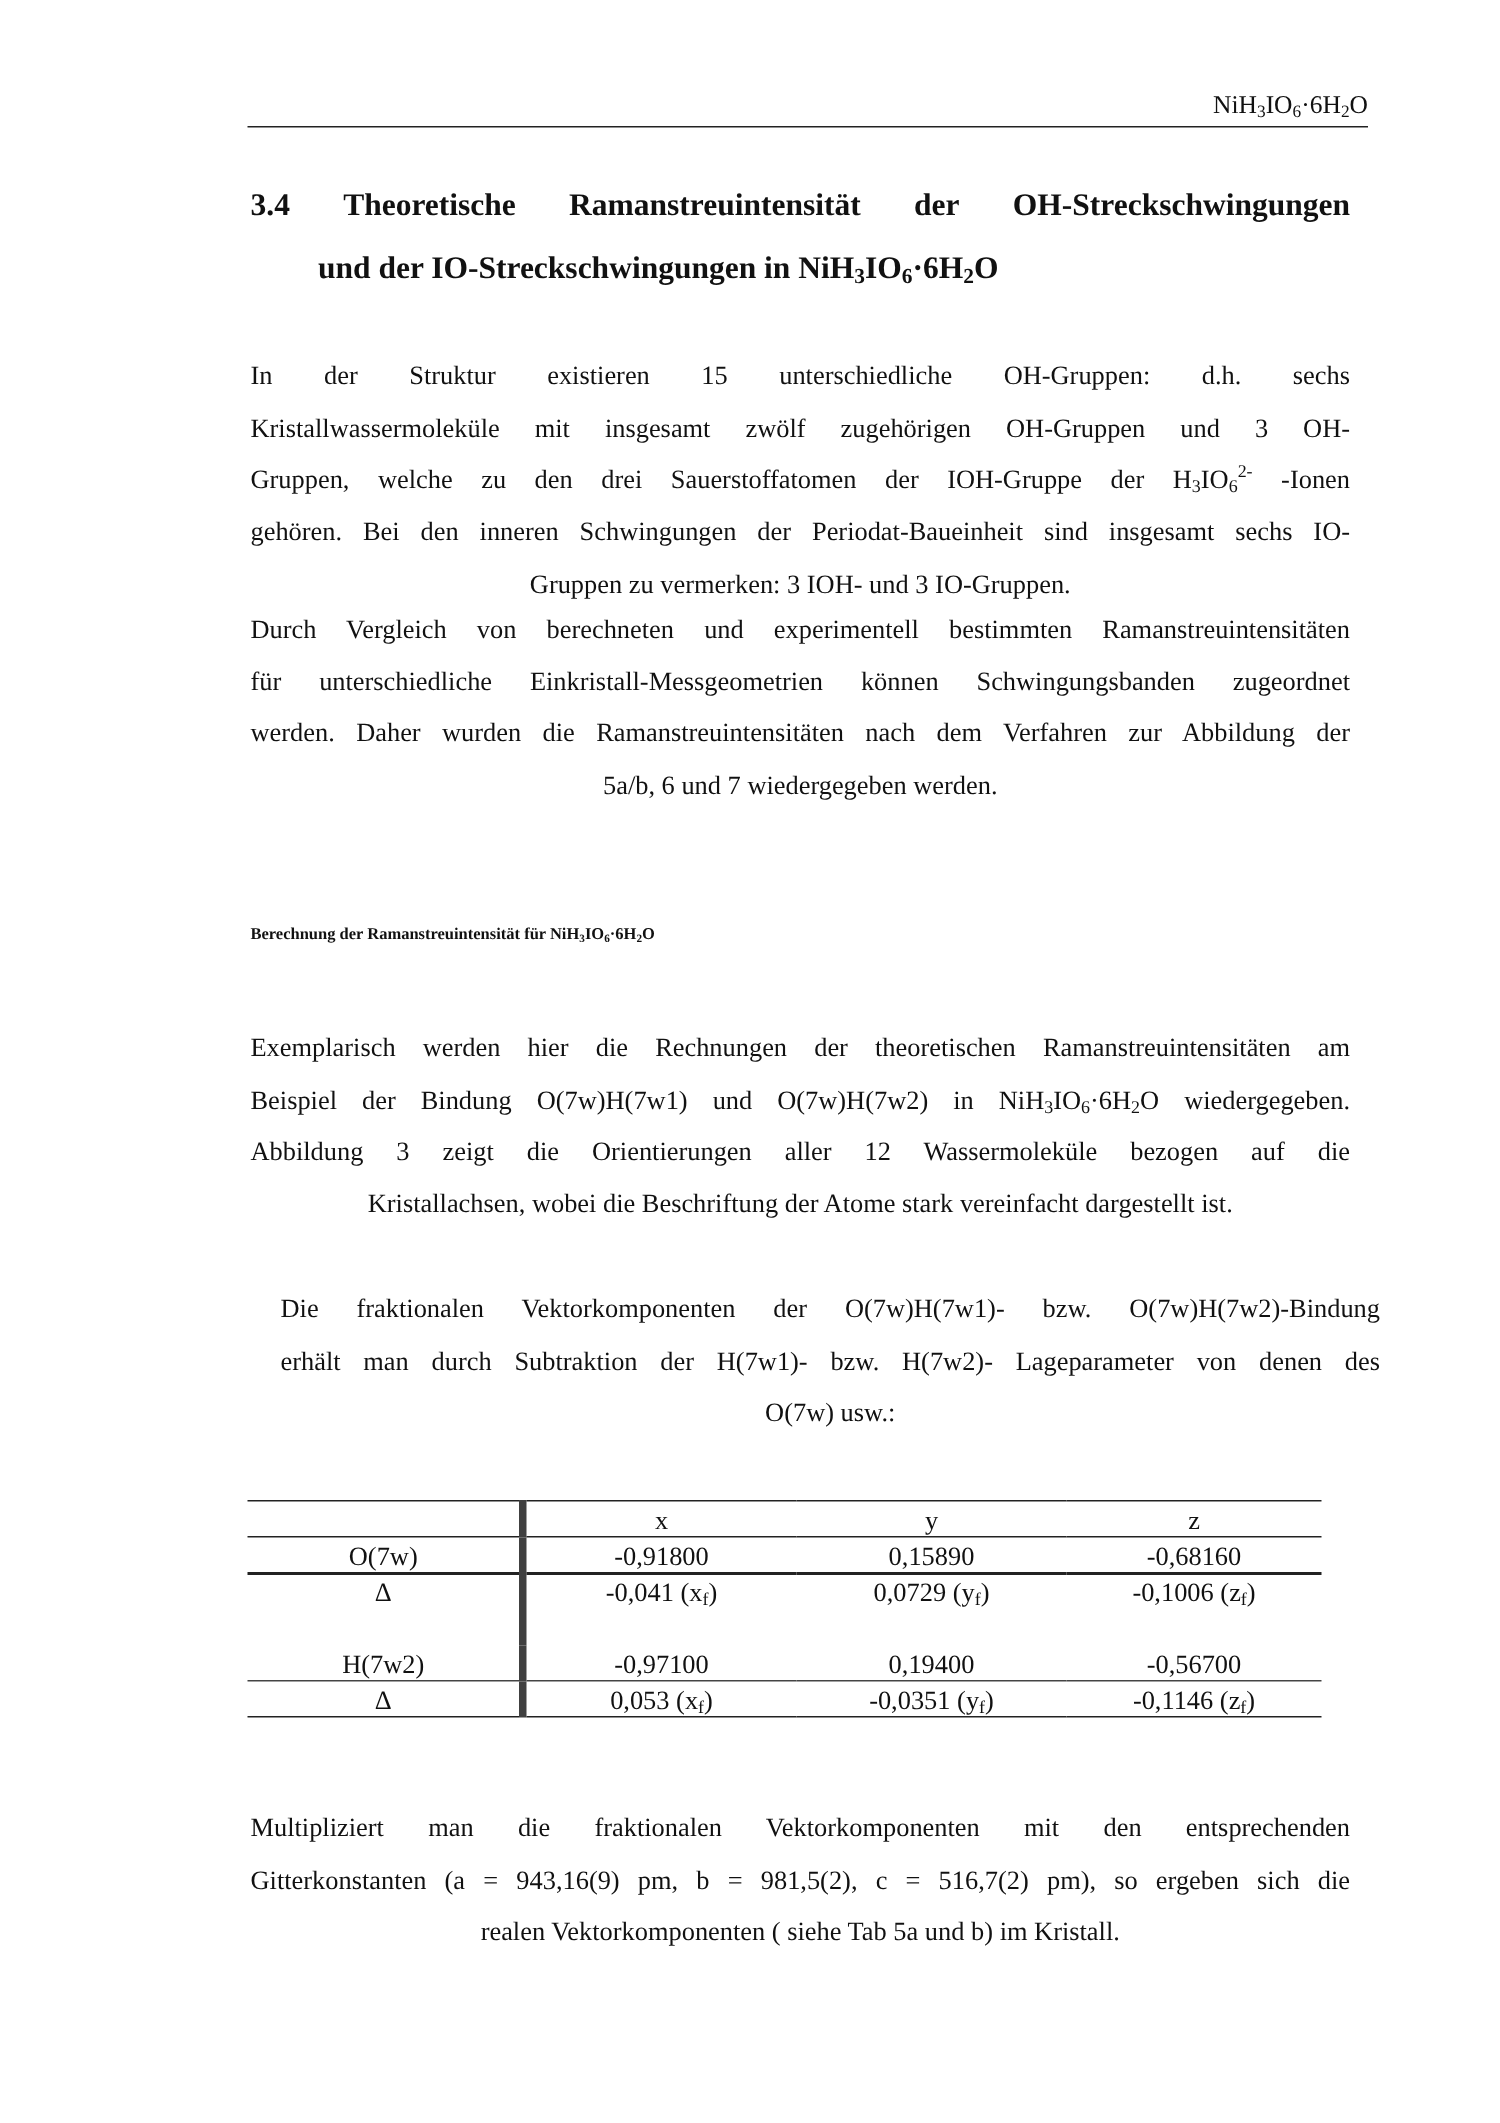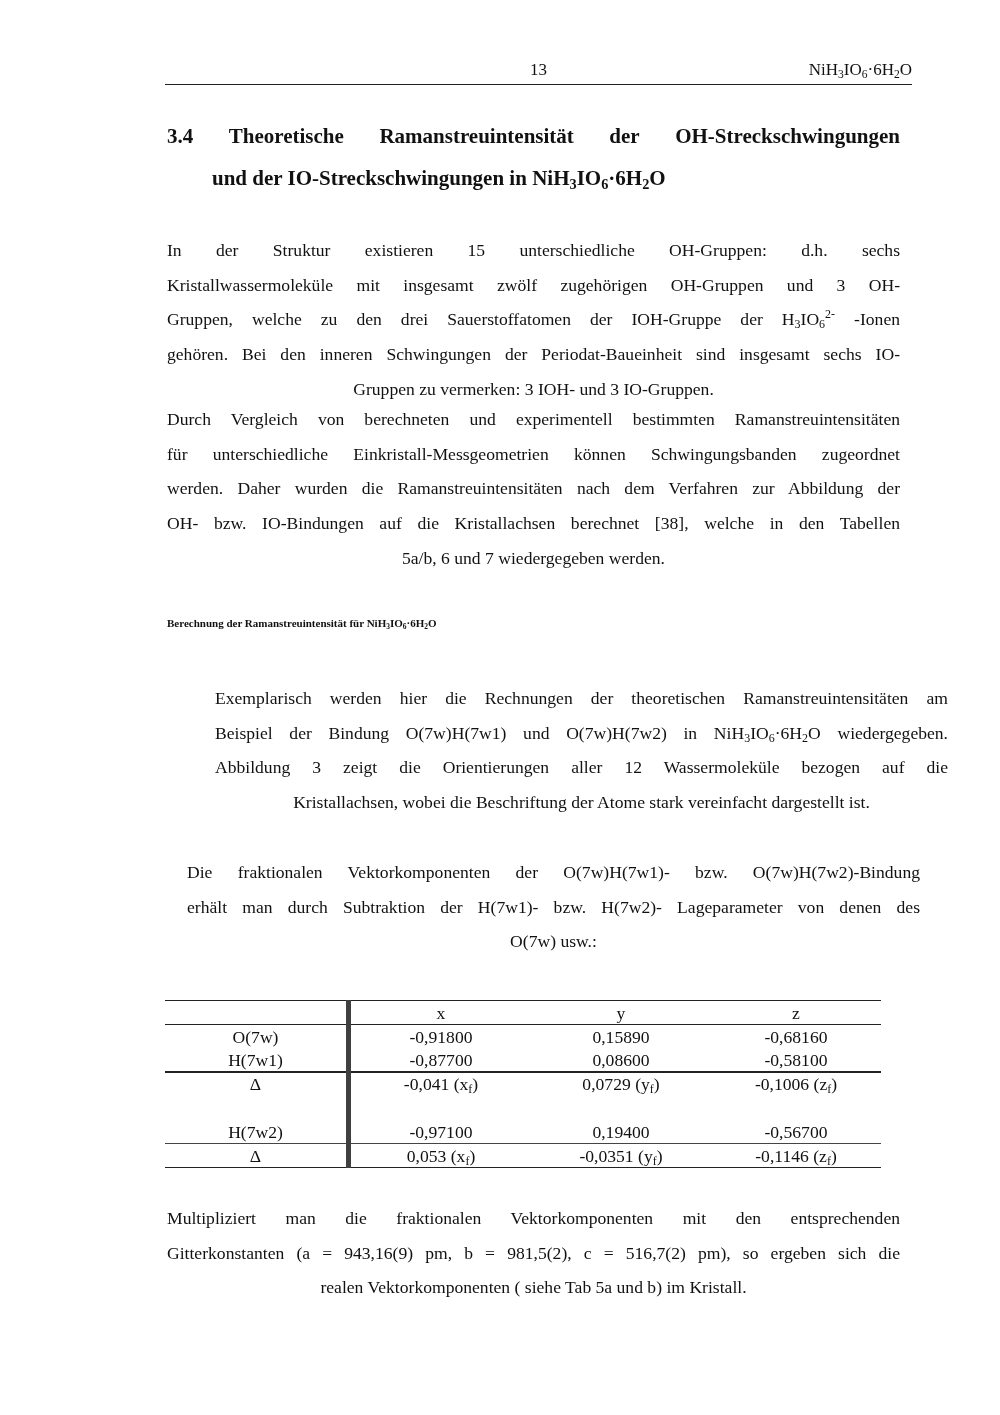--- a/index.html
+++ b/index.html
@@ -28,21 +28,20 @@
     .data-table td.c0, .data-table th.c0 { width: 181px; border-right: 5px solid #404040; }
     .data-table td.c1, .data-table th.c1 { width: 180px; }
     .data-table td.c2, .data-table th.c2 { width: 180px; }
     .data-table tr.delta1 td { border-top: 2px solid #222; vertical-align: top; height: 47px; }
     .data-table tr.delta2 td { border-top: 1px solid #444; border-bottom: 1.5px solid #222; }
   </style>
 </head>
 <body>
 
 <div class="page-header">
-  <span class="page-number">13</span>
   <span class="running-title"><span>NiH</span><sub>3</sub><span>IO</span><sub>6</sub><span>·6H</span><sub>2</sub><span>O</span></span>
 </div>
 
 <div class="section-heading">
   <div class="line1">
     <span>3.4</span>
     <span>Theoretische</span>
     <span>Ramanstreuintensität</span>
     <span>der</span>
     <span>OH-Streckschwingungen</span>
@@ -55,27 +54,26 @@
   <span class="justify-line">Kristallwassermoleküle mit insgesamt zwölf zugehörigen OH-Gruppen und 3 OH-</span>
   <span class="justify-line"><span>Gruppen, welche zu den drei Sauerstoffatomen der IOH-Gruppe der H</span><sub>3</sub><span>IO</span><sub>6</sub><sup>2-</sup><span> -Ionen</span></span>
   <span class="justify-line">gehören. Bei den inneren Schwingungen der Periodat-Baueinheit sind insgesamt sechs IO-</span>
   <span class="last-line">Gruppen zu vermerken: 3 IOH- und 3 IO-Gruppen.</span>
 </div>
 
 <div class="para" style="top:402px;">
   <span class="justify-line">Durch Vergleich von berechneten und experimentell bestimmten Ramanstreuintensitäten</span>
   <span class="justify-line">für unterschiedliche Einkristall-Messgeometrien können Schwingungsbanden zugeordnet</span>
   <span class="justify-line">werden. Daher wurden die Ramanstreuintensitäten nach dem Verfahren zur Abbildung der</span>
-  <span class="justify-line">OH- bzw. IO-Bindungen auf die Kristallachsen berechnet [38], welche in den Tabellen</span>
   <span class="last-line">5a/b, 6 und 7 wiedergegeben werden.</span>
 </div>
 
 <div class="subheading"><span>Berechnung der Ramanstreuintensität für NiH</span><sub>3</sub><span>IO</span><sub>6</sub><span>·6H</span><sub>2</sub><span>O</span></div>
 
-<div class="para" style="top:681px;margin-left:48px;">
+<div class="para" style="top:681px;">
   <span class="justify-line">Exemplarisch werden hier die Rechnungen der theoretischen Ramanstreuintensitäten am</span>
   <span class="justify-line"><span>Beispiel der Bindung O(7w)H(7w1) und O(7w)H(7w2) in NiH</span><sub>3</sub><span>IO</span><sub>6</sub><span>·6H</span><sub>2</sub><span>O wiedergegeben.</span></span>
   <span class="justify-line">Abbildung 3 zeigt die Orientierungen aller 12 Wassermoleküle bezogen auf die</span>
   <span class="last-line">Kristallachsen, wobei die Beschriftung der Atome stark vereinfacht dargestellt ist.</span>
 </div>
 
 <div class="para" style="top:855px;margin-left:20px;">
   <span class="justify-line">Die fraktionalen Vektorkomponenten der O(7w)H(7w1)- bzw. O(7w)H(7w2)-Bindung</span>
   <span class="justify-line">erhält man durch Subtraktion der H(7w1)- bzw. H(7w2)- Lageparameter von denen des</span>
   <span class="last-line">O(7w) usw.:</span>
@@ -87,26 +85,20 @@
     <th class="c0"></th>
     <th class="c1">x</th>
     <th class="c2">y</th>
     <th class="c3">z</th>
   </tr>
   <tr>
     <td class="c0">O(7w)</td>
     <td class="c1">-0,91800</td>
     <td class="c2">0,15890</td>
     <td class="c3">-0,68160</td>
-  </tr>
-  <tr>
-    <td class="c0">H(7w1)</td>
-    <td class="c1">-0,87700</td>
-    <td class="c2">0,08600</td>
-    <td class="c3">-0,58100</td>
   </tr>
   <tr class="delta1">
     <td class="c0">Δ</td>
     <td class="c1"><span>-0,041 (x</span><sub>f</sub><span>)</span></td>
     <td class="c2"><span>0,0729 (y</span><sub>f</sub><span>)</span></td>
     <td class="c3"><span>-0,1006 (z</span><sub>f</sub><span>)</span></td>
   </tr>
   <tr>
     <td class="c0">H(7w2)</td>
     <td class="c1">-0,97100</td>

